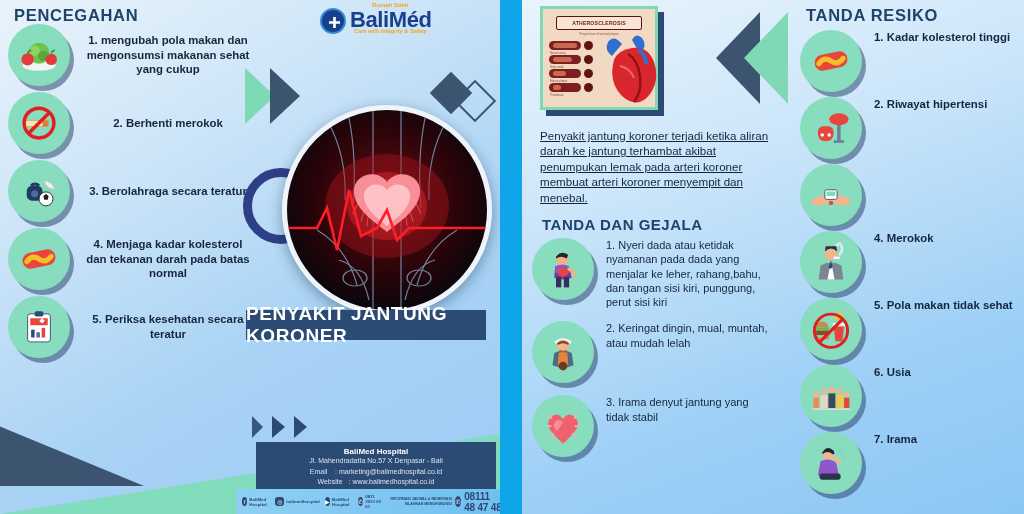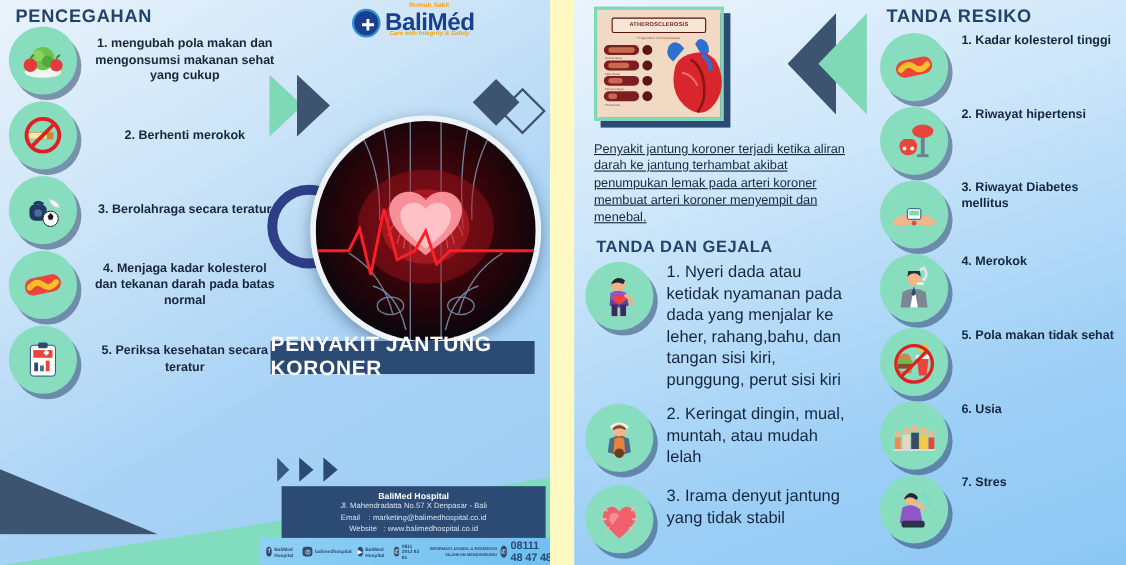--- a/index.html
+++ b/index.html
@@ -1,17 +1,17 @@
 <!DOCTYPE html>
 <html><head>
 <meta charset="utf-8">
 <style>
   html,body{margin:0;padding:0;background:#ffffff;}
   body{width:1024px;height:514px;overflow:hidden;font-family:"Liberation Sans",sans-serif;}
-  .stage{position:relative;width:1024px;height:514px;background:#fef9c3;}
+  .stage{position:relative;width:1024px;height:514px;background:#0ea5e9;}
 
   
   .poster-left{position:absolute;left:0;top:0;width:500px;height:514px;
     background:linear-gradient(150deg,#eaf3fb 0%,#cfe6f8 28%,#a9d3f5 62%,#9cccf4 100%);
     overflow:hidden;}
   .corner-teal{position:absolute;left:0;bottom:0;width:500px;height:80px;
     background:#80dcbb;clip-path:polygon(0 100%,100% 0,100% 100%);opacity:.95;}
   .corner-navy{position:absolute;left:-6px;bottom:28px;width:150px;height:62px;
     background:#3c5470;clip-path:polygon(0 0,100% 100%,0 100%);}
 
@@ -97,21 +97,21 @@
   .mp-vessel{width:32px;height:9px;border-radius:5px;background:#7d1e22;position:relative;overflow:hidden;}
   .mp-vessel i{position:absolute;left:4px;top:2px;height:5px;border-radius:3px;background:#c96a4e;display:block;}
   .mp-clot{width:9px;height:9px;border-radius:50%;background:#5c1417;}
   .mp-cap{font-size:2.6px;color:#7a4a39;margin-top:-3px;margin-left:1px;}
 
   .lead{position:absolute;left:540px;top:128px;width:232px;color:#14263e;font-size:11.6px;line-height:1.33;text-decoration:underline;}
   .sub-head{position:absolute;left:542px;top:216px;color:#20436b;font-weight:bold;font-size:15px;letter-spacing:.5px;}
 
   .sym-list{position:absolute;left:532px;top:238px;width:260px;}
   .sym-item{display:flex;align-items:flex-start;margin-bottom:12px;}
-  .sym-txt{margin-left:12px;color:#14263e;font-size:15px;line-height:1.3;width:168px;}
+  .sym-txt{margin-left:12px;color:#14263e;font-size:11px;line-height:1.3;width:168px;}
 
   .chev2-navy{position:absolute;left:716px;top:12px;width:0;height:0;
     border-top:46px solid transparent;border-bottom:46px solid transparent;border-right:44px solid #3c5470;}
   .chev2-teal{position:absolute;left:744px;top:12px;width:0;height:0;
     border-top:46px solid transparent;border-bottom:46px solid transparent;border-right:44px solid #7fd9b7;}
 
   .risk-title{position:absolute;left:806px;top:6px;color:#20436b;font-weight:bold;font-size:16.5px;letter-spacing:.7px;}
   .risk-list{position:absolute;left:800px;top:30px;width:224px;}
   .risk-item{display:flex;align-items:flex-start;margin-bottom:5px;}
   .risk-txt{margin-left:12px;color:#14263e;font-weight:bold;font-size:11.4px;line-height:1.25;width:140px;}
@@ -458,24 +458,20 @@
     <div class="risk-item">
       <div class="circ">
         <svg class="ic" viewBox="0 0 48 48">
           <path d="M2 30 q10 -8 18 -4 l4 2 -4 6 q-10 4 -18 0z" fill="#f3b58c"></path>
           <path d="M46 30 q-10 -8 -18 -4 l-4 2 4 6 q10 4 18 0z" fill="#f3b58c"></path>
           <rect x="17" y="18" width="14" height="11" rx="2" fill="#ffffff" stroke="#2b4a74"></rect>
           <rect x="19" y="20" width="10" height="5" fill="#7fd9b7"></rect>
           <circle cx="24" cy="33" r="2.5" fill="#e8453c"></circle>
         </svg>
       </div>
-      <div class="risk-txt">
-        <span>3.</span>
-        <span>Riwayat Diabetes mellitus</span>
-      </div>
     </div>
 
     <div class="risk-item">
       <div class="circ">
         <svg class="ic" viewBox="0 0 48 48">
           <path d="M30 6 q4 -6 6 0 q2 6 -3 10" stroke="#dfe7ec" stroke-width="3" fill="none"></path>
           <circle cx="24" cy="15" r="7" fill="#f3b58c"></circle>
           <path d="M17 12 q7 -7 14 0 l-1 -6 h-12z" fill="#25303c"></path>
           <path d="M12 28 q12 -7 24 0 l2 16 h-28z" fill="#7d8794"></path>
           <path d="M24 22 l-4 22 h8z" fill="#ffffff"></path>
@@ -543,18 +539,18 @@
           <path d="M24 18 q8 0 9 6" stroke="#f3b58c" stroke-width="4" fill="none" stroke-linecap="round"></path>
           <g fill="#7fd9b7" opacity=".85">
             <circle cx="36" cy="10" r="3"></circle>
               <circle cx="40" cy="18" r="2.2"></circle>
               <circle cx="8" cy="9" r="2.4"></circle>
           </g>
         </svg>
       </div>
       <div class="risk-txt">
         <span>7.</span>
-        <span>Stres</span>
+        <span>Irama</span>
       </div>
     </div>
   </div>
 
 </div>
 
 </body></html>

